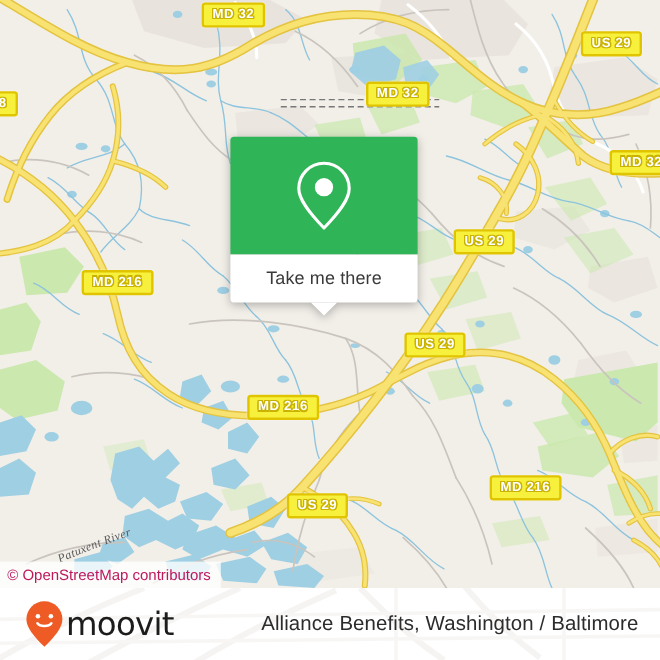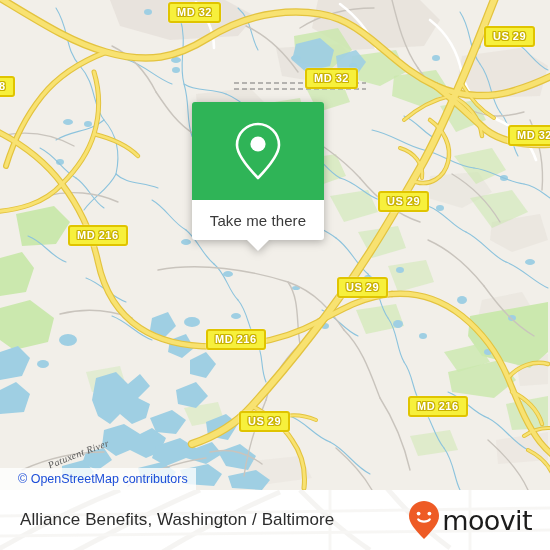--- a/index.html
+++ b/index.html
@@ -80,22 +80,22 @@
     font-style: italic;
     font-size: 10px;
     fill: #5a5a5a;
     letter-spacing: 0.3px;
   }
 
   
   #callout {
     position: absolute;
     left: 192px;
-    top: 102px;
-    width: 132px;
+    top: 114px;
+    width: 156px;
     filter: drop-shadow(0 2px 4px rgba(0,0,0,0.28));
     border-radius: 3px;
   }
   #callout-head {
     background: #2fb457;
     height: 98px;
     border-radius: 3px 3px 0 0;
     display: flex;
     align-items: center;
     justify-content: center;
@@ -134,23 +134,22 @@
     bottom: 0;
     height: 22px;
     background: rgba(255,255,255,0.78);
     display: flex;
     align-items: center;
     padding: 0 8px 0 6px;
   }
   #attribution-text {
     font-family: "Liberation Sans", sans-serif;
     font-size: 12.5px;
-    color: #1d4ed8;
+    color: #be185d;
     white-space: nowrap;
-    margin-left: 12px;
   }
 
   
   #footer {
     position: absolute;
     left: 0;
     top: 490px;
     width: 550px;
     height: 60px;
     background: #ffffff;
@@ -545,28 +544,28 @@
         <path d="M380,-10 C400,14 420,36 450,58"></path>
       </g>
       <g fill="none" stroke="#f0eeeb" stroke-width="3">
         <path d="M0,26 L550,18"></path>
         <path d="M0,46 L550,40"></path>
         <path d="M330,-10 L330,70"></path>
         <path d="M470,-10 L470,70"></path>
       </g>
     </svg>
 
-    <div id="footer-title">Alliance Benefits, Washington / Baltimore</div>
-
     <div id="brand">
       <svg width="34" height="40" viewBox="0 0 34 40">
         <path d="M17,1 C8.7,1 2,7.7 2,16 C2,23 8,30 17,39
                  C26,30 32,23 32,16 C32,7.7 25.3,1 17,1 Z" fill="#ee5b25"></path>
         <circle cx="11.6" cy="13.6" r="1.9" fill="#ffffff"></circle>
         <circle cx="22.4" cy="13.6" r="1.9" fill="#ffffff"></circle>
         <path d="M11.2,19.4 C13.4,22.4 20.6,22.4 22.8,19.4" fill="none" stroke="#ffffff" stroke-width="2.1" stroke-linecap="round"></path>
       </svg>
       <span id="brand-wordmark">moovit</span>
     </div>
 
+    <div id="footer-title">Alliance Benefits, Washington / Baltimore</div>
+
   </div>
 
 </div>
 
 </body></html>

